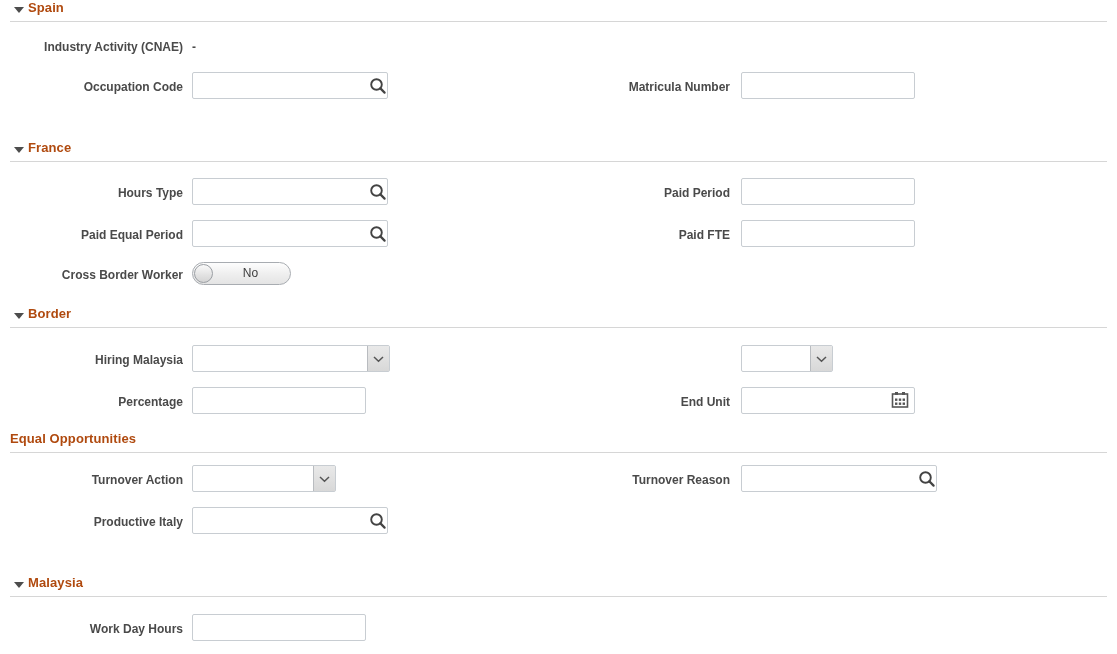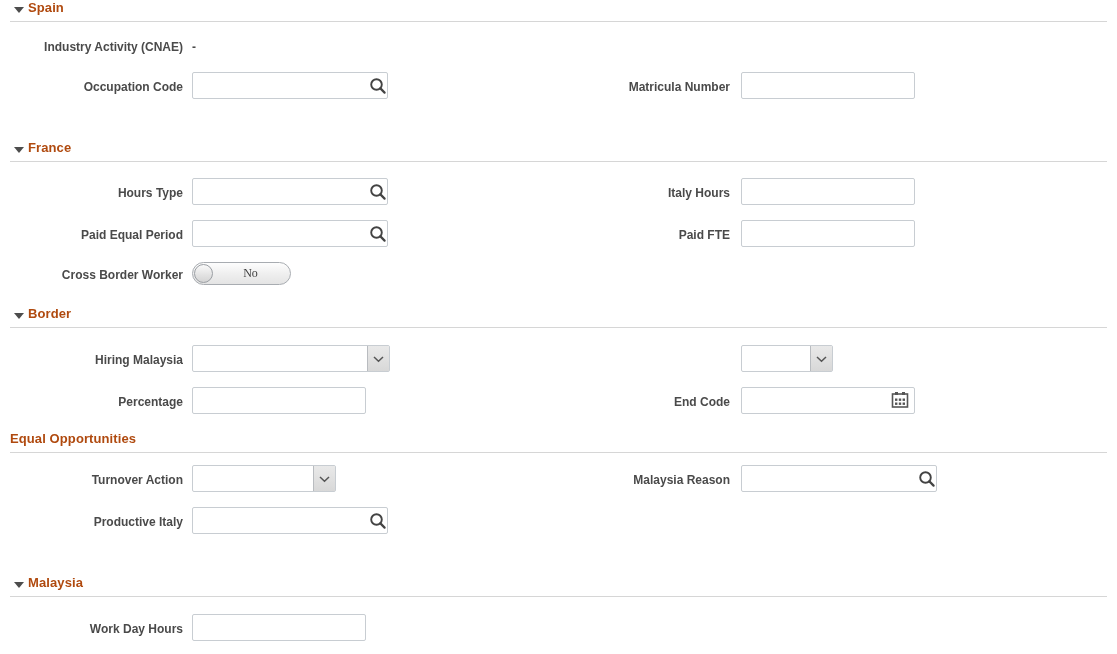--- a/index.html
+++ b/index.html
@@ -153,21 +153,21 @@
   }
   .toggle .tlabel {
     position: absolute;
     left: 22px;
     right: 4px;
     top: 0;
     line-height: 21px;
     text-align: center;
     font-size: 12px;
     color: #3d3d3d;
-    font-family: Liberation Serif, serif;
+    font-family: Liberation Sans, sans-serif;
   }
 </style>
 </head>
 <body>
 
 <div class="page">
 
   <div class="section-header" style="top:0px;">
     <span class="caret"></span>
     <span class="sec-title">Spain</span>
@@ -197,21 +197,21 @@
 
   <div class="field-label" style="left:0px; top:186px; width:183px;">Hours Type</div>
   <input class="txt has-icon" style="left: 192px; top: 178px; width: 196px;" type="text" value="">
   <span class="lookup-icon" style="left:368px; top:182px;">
     <svg width="20" height="20" viewBox="0 0 20 20">
       <circle cx="8.5" cy="8.5" r="5.3" fill="none" stroke="#434343" stroke-width="1.9"></circle>
       <line x1="12.4" y1="12.4" x2="16.6" y2="16.6" stroke="#434343" stroke-width="2.2" stroke-linecap="round"></line>
     </svg>
   </span>
 
-  <div class="field-label" style="left:440px; top:186px; width:290px;">Italy Hours</div>
+  <div class="field-label" style="left:440px; top:186px; width:290px;">Paid Period</div>
   <input class="txt" style="left: 741px; top: 178px; width: 174px;" type="text" value="">
 
   <div class="field-label" style="left:0px; top:228px; width:183px;">Paid Equal Period</div>
   <input class="txt has-icon" style="left: 192px; top: 220px; width: 196px;" type="text" value="">
   <span class="lookup-icon" style="left:368px; top:224px;">
     <svg width="20" height="20" viewBox="0 0 20 20">
       <circle cx="8.5" cy="8.5" r="5.3" fill="none" stroke="#434343" stroke-width="1.9"></circle>
       <line x1="12.4" y1="12.4" x2="16.6" y2="16.6" stroke="#434343" stroke-width="2.2" stroke-linecap="round"></line>
     </svg>
   </span>
@@ -244,21 +244,21 @@
     <span class="dd-btn">
       <svg width="11" height="8" viewBox="0 0 11 8">
         <polyline points="1,2 5.5,6.3 10,2" fill="none" stroke="#555" stroke-width="1.5"></polyline>
       </svg>
     </span>
   </div>
 
   <div class="field-label" style="left:0px; top:395px; width:183px;">Percentage</div>
   <input class="txt" style="left: 192px; top: 387px; width: 174px;" type="text" value="">
 
-  <div class="field-label" style="left:440px; top:395px; width:290px;">End Code</div>
+  <div class="field-label" style="left:440px; top:395px; width:290px;">End Unit</div>
   <input class="txt has-icon" style="left: 741px; top: 387px; width: 174px;" type="text" value="">
   <span class="cal-icon" style="left:891px; top:391px;">
     <svg width="18" height="18" viewBox="0 0 18 18">
       <rect x="1.5" y="3" width="15" height="13" fill="none" stroke="#555" stroke-width="1.6"></rect>
       <rect x="4" y="1" width="3" height="3" fill="#555"></rect>
       <rect x="11" y="1" width="3" height="3" fill="#555"></rect>
       <rect x="4" y="7.5" width="2.4" height="2.4" fill="#555"></rect>
       <rect x="7.8" y="7.5" width="2.4" height="2.4" fill="#555"></rect>
       <rect x="11.6" y="7.5" width="2.4" height="2.4" fill="#555"></rect>
       <rect x="4" y="11.5" width="2.4" height="2.4" fill="#555"></rect>
@@ -274,21 +274,21 @@
 
   <div class="field-label" style="left:0px; top:473px; width:183px;">Turnover Action</div>
   <div class="ddwrap" style="left:192px; top:465px; width:144px;">
     <span class="dd-btn">
       <svg width="11" height="8" viewBox="0 0 11 8">
         <polyline points="1,2 5.5,6.3 10,2" fill="none" stroke="#555" stroke-width="1.5"></polyline>
       </svg>
     </span>
   </div>
 
-  <div class="field-label" style="left:440px; top:473px; width:290px;">Malaysia Reason</div>
+  <div class="field-label" style="left:440px; top:473px; width:290px;">Turnover Reason</div>
   <input class="txt has-icon" style="left: 741px; top: 465px; width: 196px;" type="text" value="">
   <span class="lookup-icon" style="left:917px; top:469px;">
     <svg width="20" height="20" viewBox="0 0 20 20">
       <circle cx="8.5" cy="8.5" r="5.3" fill="none" stroke="#434343" stroke-width="1.9"></circle>
       <line x1="12.4" y1="12.4" x2="16.6" y2="16.6" stroke="#434343" stroke-width="2.2" stroke-linecap="round"></line>
     </svg>
   </span>
 
   <div class="field-label" style="left:0px; top:515px; width:183px;">Productive Italy</div>
   <input class="txt has-icon" style="left: 192px; top: 507px; width: 196px;" type="text" value="">

